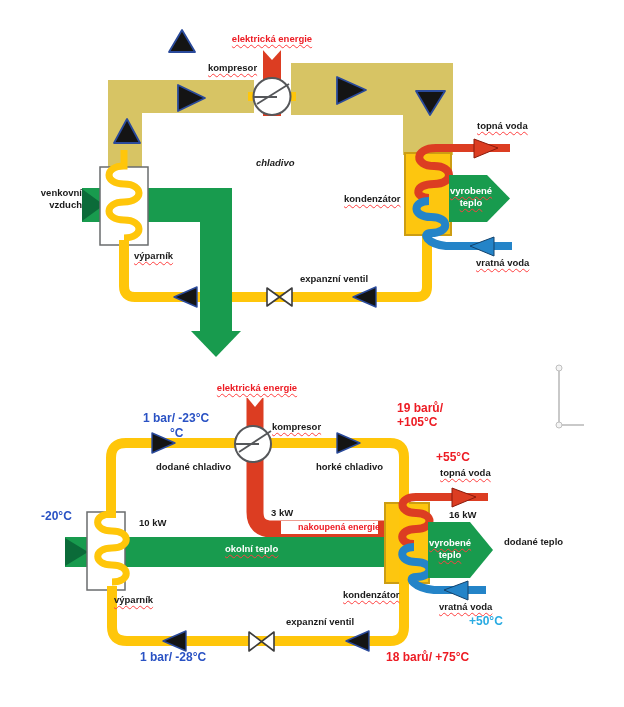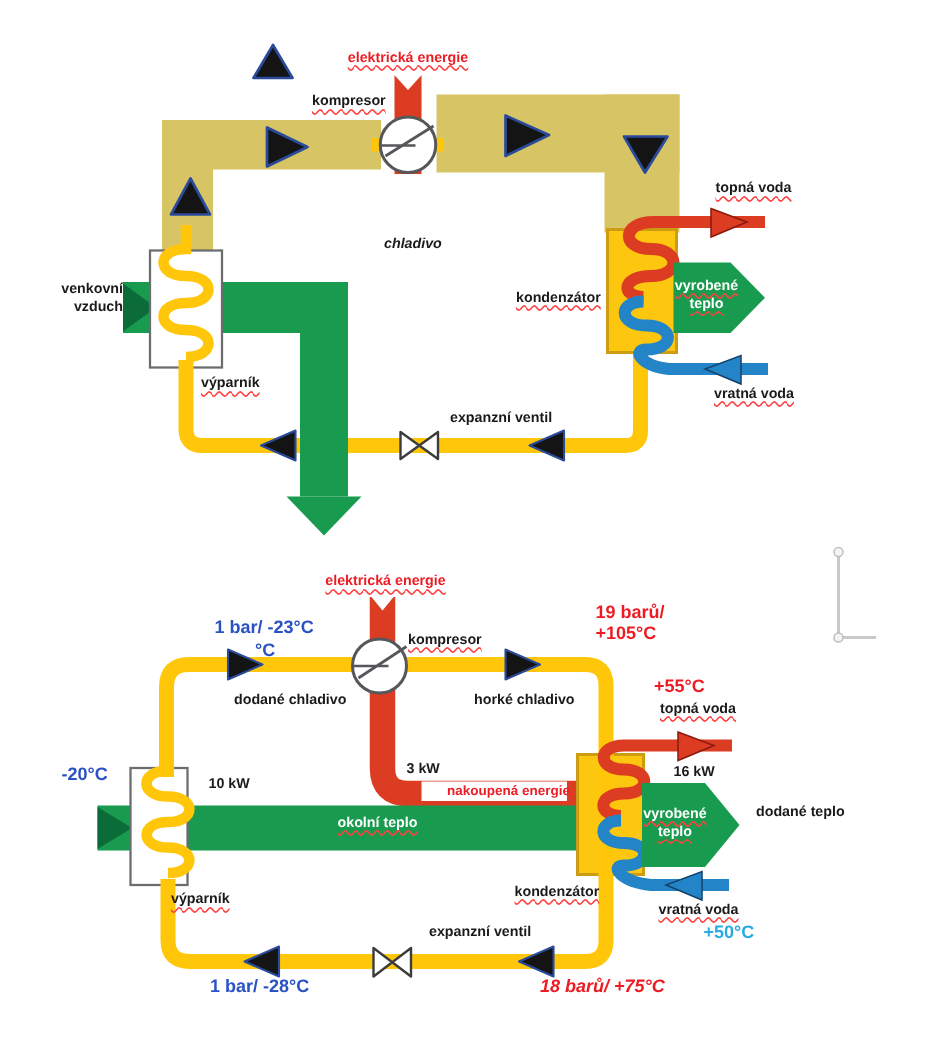--- a/index.html
+++ b/index.html
@@ -170,21 +170,21 @@
   <div class="lbl red big preline" style="left:397px;top:401px;">19 barů/
 +105°C</div>
   <div class="lbl" style="left:271px;top:507px;">3 kW</div>
   <div class="lbl red ctr strip" style="left:281px;top:521px;width:80px;padding-left:17px;">nakoupená energie</div>
   <div class="lbl blue big" style="left:41px;top:509px;">-20°C</div>
   <div class="lbl" style="left:139px;top:517px;">10 kW</div>
   <div class="lbl white wavy" style="left:185px;top:543px;margin-left:40px;">okolní teplo</div>
   <div class="lbl wavy" style="left:114px;top:594px;">výparník</div>
   <div class="lbl" style="left:286px;top:616px;">expanzní ventil</div>
   <div class="lbl blue big" style="left:140px;top:650px;">1 bar/ -28°C</div>
-  <div class="lbl red big" style="left:360px;top:650px;font-style:italic;">18 barů/ +75°C</div>
+  <div class="lbl red big" style="left:386px;top:650px;">18 barů/ +75°C</div>
   <div class="lbl wavy" style="left:343px;top:589px;">kondenzátor</div>
   <div class="lbl red big" style="left:436px;top:450px;">+55°C</div>
   <div class="lbl wavy" style="left:440px;top:467px;">topná voda</div>
   <div class="lbl" style="left:449px;top:509px;">16 kW</div>
   <div class="lbl white ctr wrap wavy" style="left:426px;top:537px;width:48px;">vyrobené teplo</div>
   <div class="lbl" style="left:504px;top:536px;">dodané teplo</div>
   <div class="lbl wavy" style="left:439px;top:601px;">vratná voda</div>
   <div class="lbl cyan big" style="left:441px;top:614px;margin-left:28px;">+50°C</div>
 
 </div>

